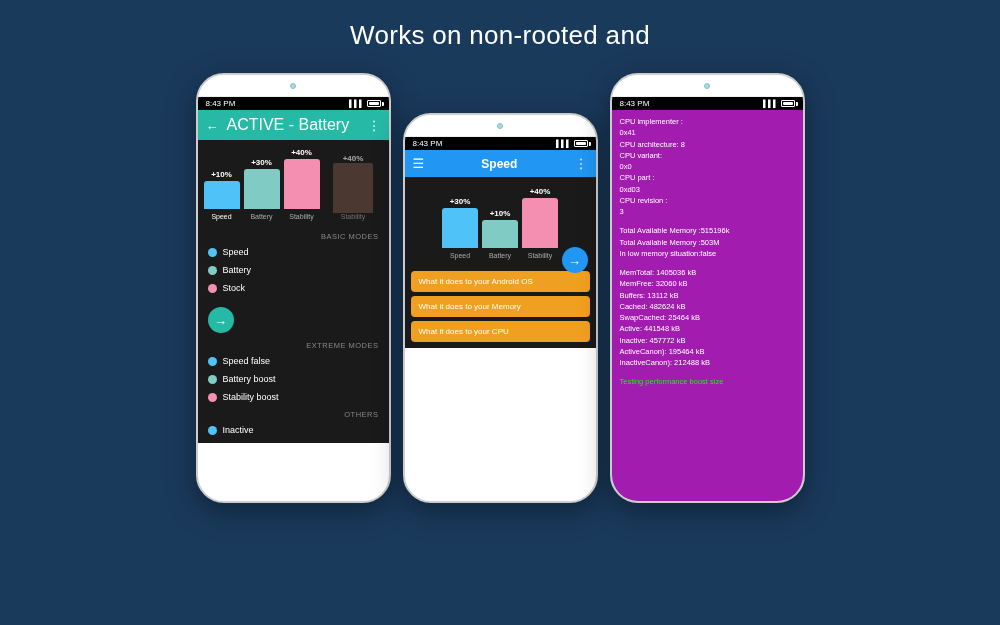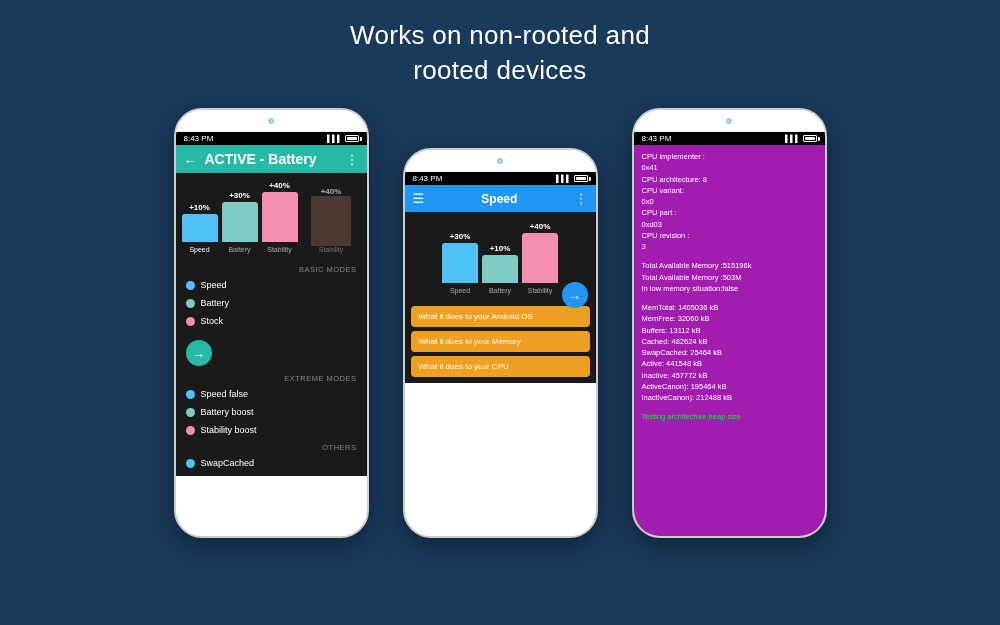--- a/index.html
+++ b/index.html
@@ -21,21 +21,21 @@
       font-weight: 300;
       line-height: 1.35;
       letter-spacing: 0.3px;
     }
 
     
     .phones-container {
       display: flex;
       justify-content: center;
       align-items: flex-end;
-      gap: 34px;
+      gap: 12px;
       padding-top: 20px;
       padding-bottom: 0;
     }
 
     
     .phone {
       border-radius: 28px;
       background: #fff;
       border: 2px solid #ccc;
       overflow: hidden;
@@ -122,22 +122,22 @@
     
     .left-app-bar {
       background: #26b9a6;
       padding: 6px 8px;
       display: flex;
       align-items: center;
       gap: 8px;
     }
     .left-app-bar .title {
       color: white;
-      font-size: 14px;
-      font-weight: bold;
+      font-size: 16px;
+      font-weight: normal;
       flex: 1;
     }
     .left-app-bar .icon {
       color: white;
       font-size: 13px;
     }
 
     
     .modes-selector {
       padding: 8px 6px 4px;
@@ -302,21 +302,20 @@
     .right-spacer {
       height: 8px;
     }
 
   </style>
 </head>
 <body>
 
 <div class="hero-text">
   <div>Works on non-rooted and</div>
-  <div>rooted devices</div>
 </div>
 
 <div class="phones-container">
 
   <div class="phone phone-left">
     <div class="phone-top">
       <div class="phone-dot"></div>
     </div>
 
     <div class="status-bar">
@@ -387,21 +386,21 @@
         <span class="list-item-label">Battery boost</span>
       </div>
       <div class="list-item">
         <div class="list-dot" style="background:#f48fb1;"></div>
         <span class="list-item-label">Stability boost</span>
       </div>
 
       <div class="section-header">OTHERS</div>
       <div class="list-item">
         <div class="list-dot" style="background:#4fc3f7;"></div>
-        <span class="list-item-label">SwapCached</span>
+        <span class="list-item-label">Inactive</span>
       </div>
     </div>
   </div>
 
   <div class="phone phone-center" style="position:relative;">
     <div class="phone-top">
       <div class="phone-dot"></div>
     </div>
     <div class="status-bar">
       <span>8:43 PM</span>
@@ -473,17 +472,17 @@
       <div class="right-line">MemTotal:    1405036 kB</div>
       <div class="right-line">MemFree:       32060 kB</div>
       <div class="right-line">Buffers:       13112 kB</div>
       <div class="right-line">Cached:       482624 kB</div>
       <div class="right-line">SwapCached:   25464 kB</div>
       <div class="right-line">Active:       441548 kB</div>
       <div class="right-line">Inactive:     457772 kB</div>
       <div class="right-line">ActiveCanon):  195464 kB</div>
       <div class="right-line">InactiveCanon): 212488 kB</div>
       <div class="right-spacer"></div>
-      <div class="right-line green">Testing architecture heap size</div>
+      <div class="right-line green">Testing performance boost size</div>
     </div>
   </div>
 
 </div>
 
 </body></html>

